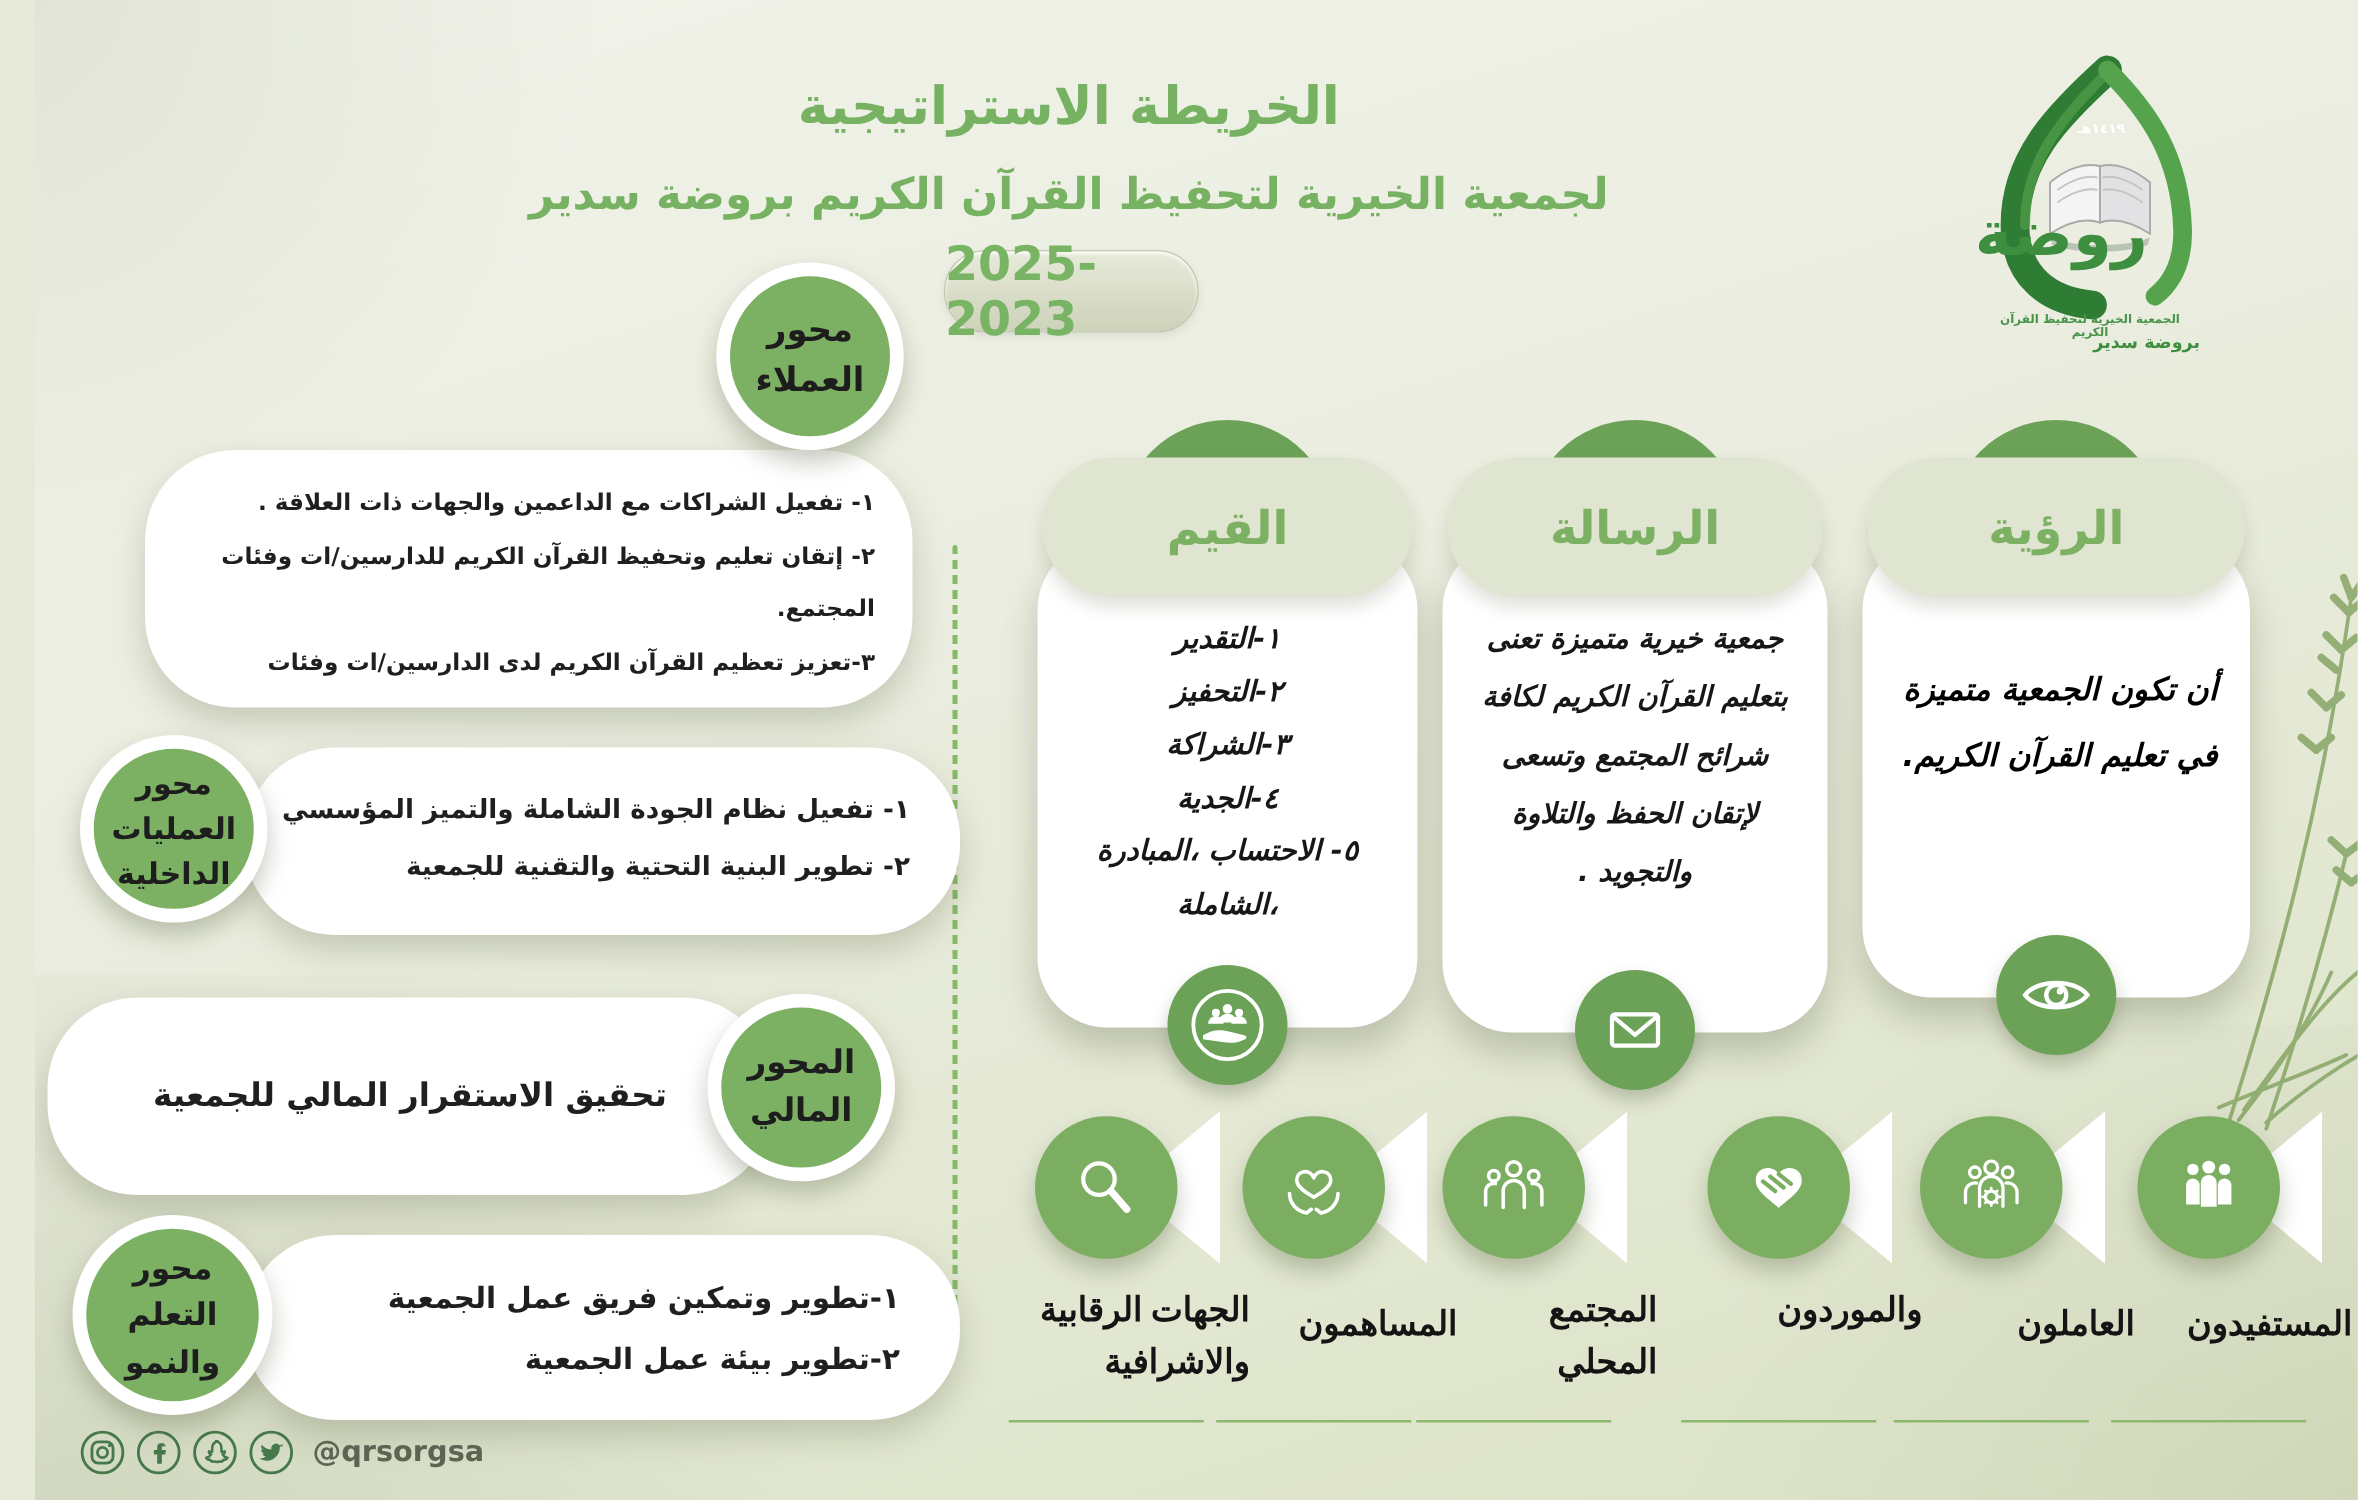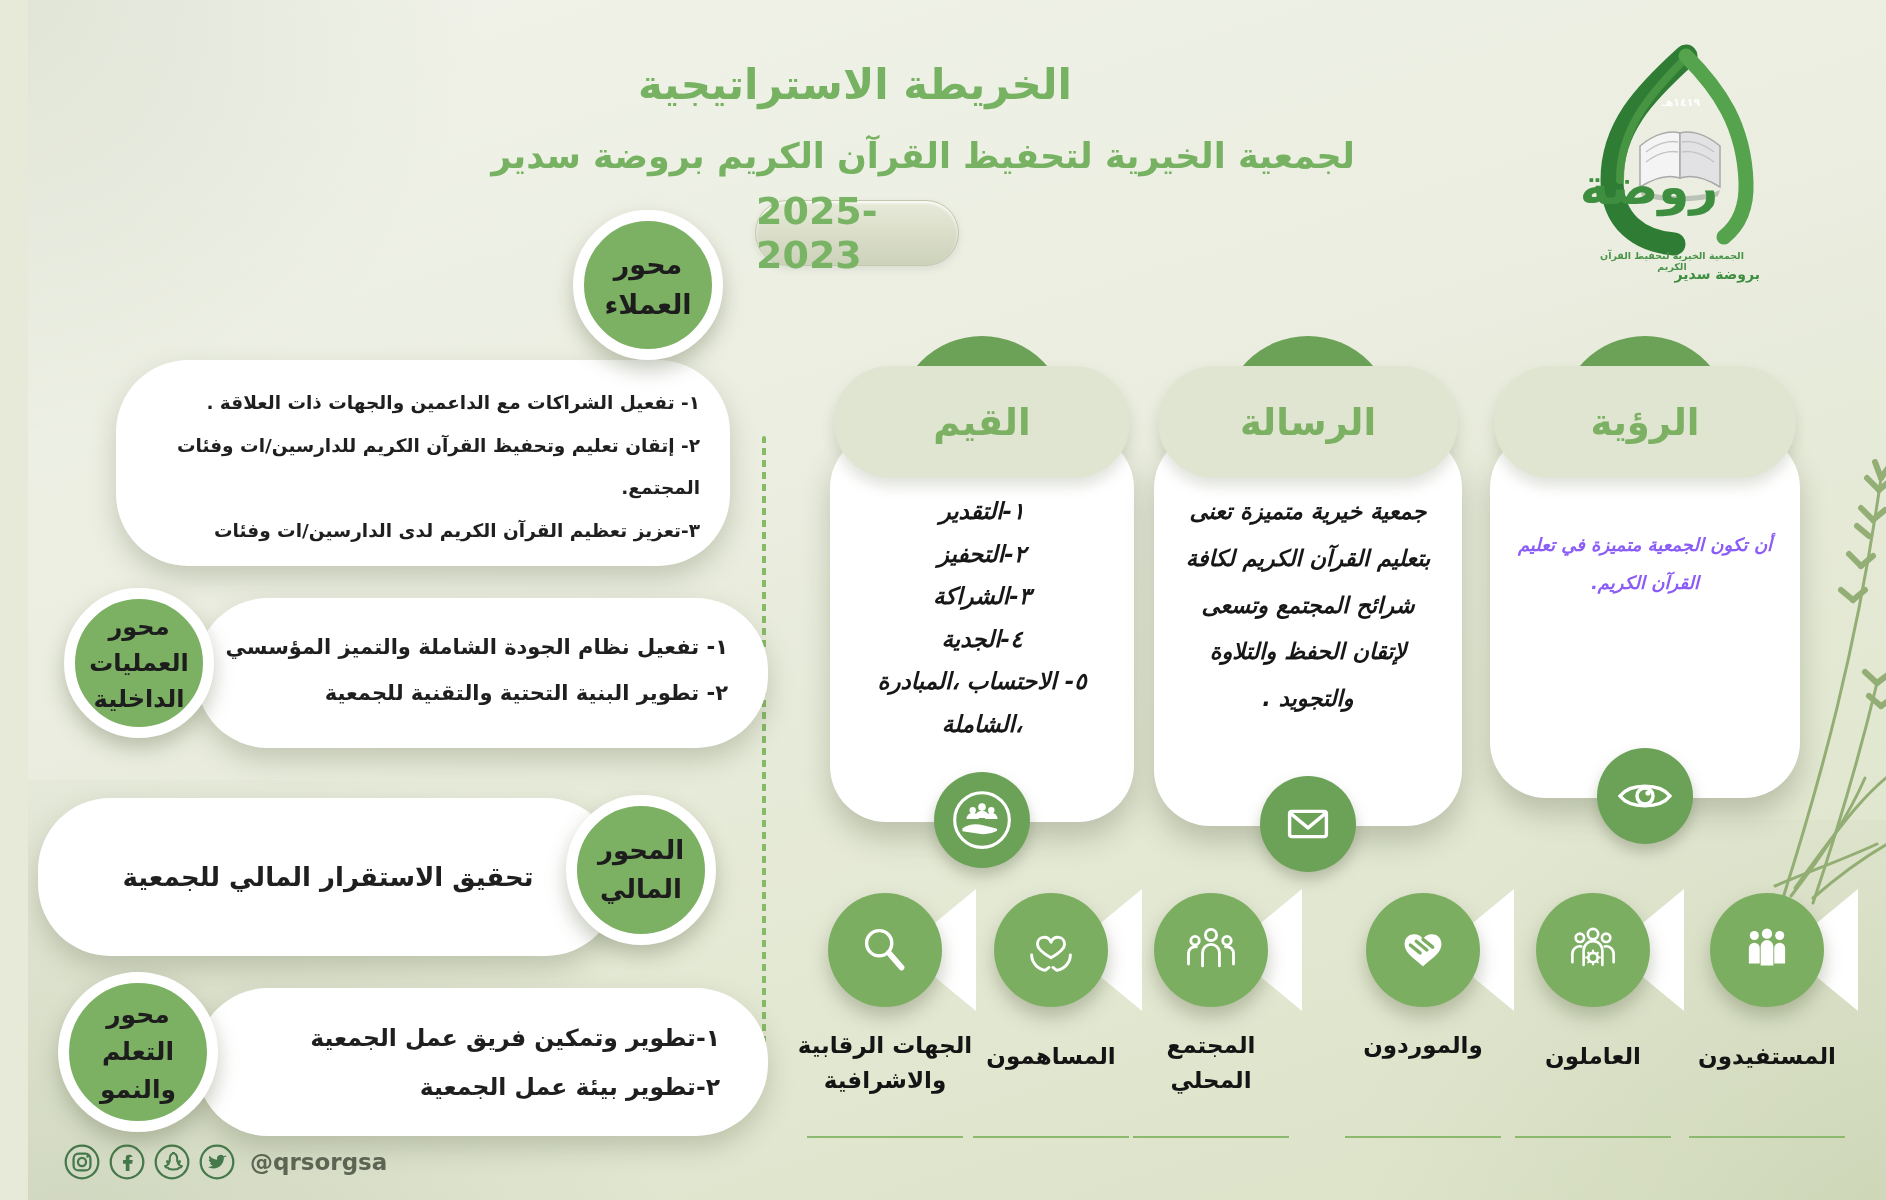--- a/index.html
+++ b/index.html
@@ -10,21 +10,21 @@
     background:linear-gradient(163deg,#f1f3ea 0%,#eaeddf 42%,#dbe2c5 100%);
     margin-left:28px;
   }
   .vignette{position:absolute;pointer-events:none;}
   .vig-tl{left:0;top:0;width:520px;height:430px;background:radial-gradient(circle at -40px -40px,rgba(130,145,105,.16),transparent 68%);}
   .vig-bl{left:0;bottom:0;width:760px;height:420px;background:radial-gradient(circle at 40px 460px,rgba(125,140,100,.18),transparent 70%);}
   .vig-br{right:0;bottom:0;width:700px;height:380px;background:radial-gradient(circle at 700px 430px,rgba(125,140,100,.14),transparent 70%);}
 
   .title{position:absolute;left:327px;top:60px;width:1000px;text-align:center;
     font-size:42px;font-weight:bold;color:#77b262;letter-spacing:.5px;}
-  .subtitle{position:absolute;left:327px;top:136px;width:1000px;text-align:right;
+  .subtitle{position:absolute;left:327px;top:136px;width:1000px;text-align:center;
     font-size:35px;font-weight:bold;color:#77b262;}
   .badge{position:absolute;left:727px;top:200px;width:204px;height:66px;border-radius:36px;
     background:linear-gradient(#e7ead9,#cdd2ba);border:1px solid #c2c8ae;
     box-shadow:inset 0 2px 3px rgba(255,255,255,.9),0 3px 8px rgba(0,0,0,.08);
     display:flex;align-items:center;justify-content:center;direction:ltr;
     font-size:38px;font-weight:bold;color:#79b465;}
 
   
   .logo{position:absolute;left:1540px;top:40px;width:240px;height:268px;}
   .logo svg{position:absolute;left:0;top:0;}
@@ -59,32 +59,32 @@
     display:flex;align-items:center;justify-content:center;
     font-size:37px;font-weight:bold;color:#7cb163;direction:rtl;z-index:2;}
   .card-body{position:absolute;top:96px;left:4px;right:4px;bottom:0;background:#fff;
     border-radius:56px;box-shadow:0 16px 28px rgba(100,110,80,.32);z-index:1;
     direction:rtl;text-align:center;font-style:italic;}
   .card-icon{position:absolute;left:50%;bottom:-46px;transform:translateX(-50%);
     width:96px;height:96px;border-radius:50%;background:#6ca258;z-index:3;
     box-shadow:0 8px 14px rgba(100,110,80,.35);display:flex;align-items:center;justify-content:center;}
   .values-list{padding:58px 14px 0;font-size:23px;font-weight:600;line-height:1.85;color:#171717;}
   .mission-text{padding:56px 24px 0;font-size:22.5px;font-weight:600;line-height:2.08;color:#171717;}
-  .vision-text{padding:94px 26px 0;font-size:18px;font-weight:600;line-height:2.1;color:#8b5cf6;}
+  .vision-text{padding:94px 26px 0;font-size:25px;font-weight:600;line-height:2.1;color:#000000;text-align:right;}
 
   
   .stake{position:absolute;z-index:2;width:160px;}
   .stake-circle{position:absolute;left:0;top:0;width:114px;height:114px;border-radius:50%;
     background:#7cae62;box-shadow:0 10px 18px rgba(105,115,85,.38);
     display:flex;align-items:center;justify-content:center;}
   .stake-arrow{position:absolute;left:74px;top:-4px;width:74px;height:122px;background:#fff;
     clip-path:polygon(100% 0,100% 100%,0 50%);
     filter:drop-shadow(3px 6px 5px rgba(0,0,0,.18));}
-  .stake-label{position:absolute;top:135px;width:230px;text-align:center;direction:rtl;
-    font-size:23px;font-weight:bold;color:#141414;line-height:1.5;}
+  .stake-label{position:absolute;top:135px;width:230px;direction:rtl;
+    font-size:27px;font-weight:bold;color:#141414;line-height:1.5;font-family:Liberation Serif, serif;}
   .stake-underline{position:absolute;top:243px;width:156px;height:2px;background:#8cb96e;}
 
   
   .social{position:absolute;left:36px;top:1144px;display:flex;align-items:center;gap:9px;z-index:2;}
   .social .sicon{width:36px;height:36px;}
   .social-handle{font-size:23px;font-weight:bold;color:#5d6454;margin-left:6px;direction:ltr;}
 
   .wheat{position:absolute;right:-6px;top:448px;z-index:1;opacity:.85;}
 </style>
 </head>

